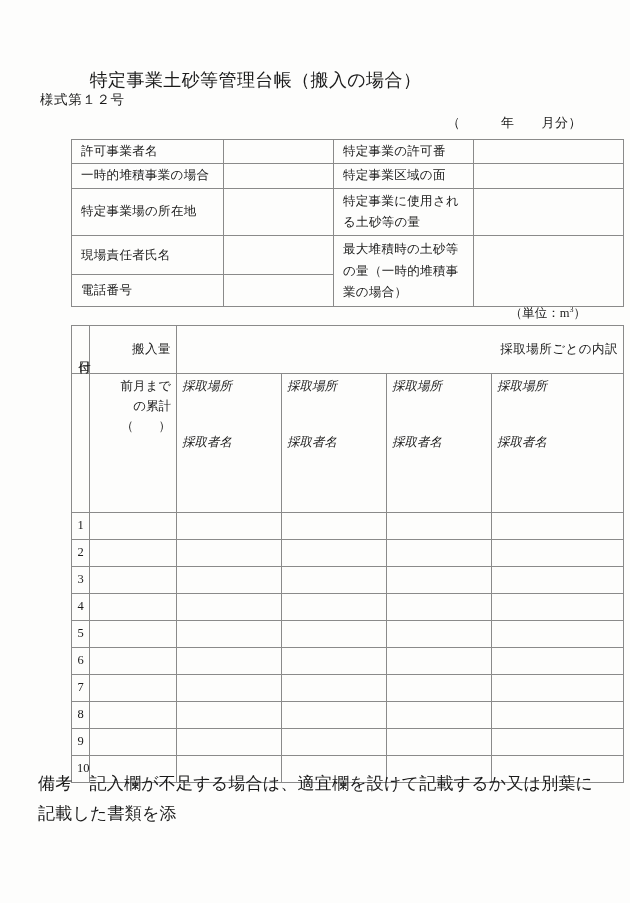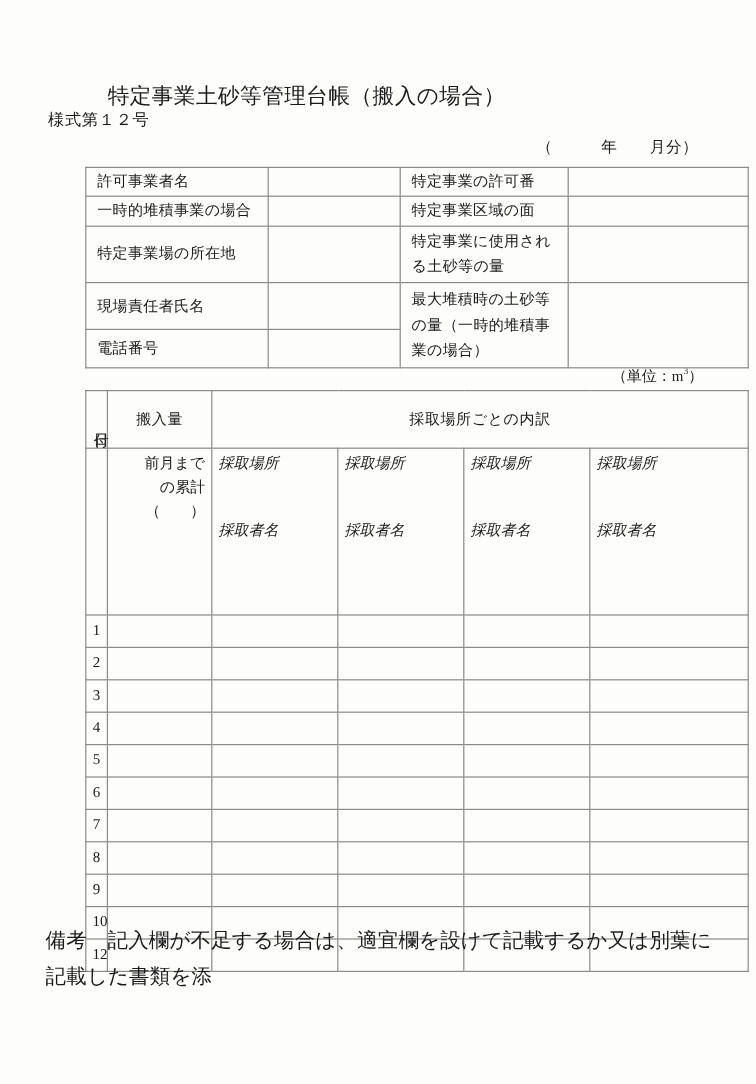--- a/index.html
+++ b/index.html
@@ -113,21 +113,21 @@
     text-orientation: upright;
     display: inline-block;
     line-height: 1.15;
     letter-spacing: 1px;
   }
   .th-date {
     text-align: center;
     vertical-align: middle;
   }
   .th-center {
-    text-align: center;
+    text-align: right;
     vertical-align: middle;
     letter-spacing: 0.5px;
   }
   .sub-cum {
     vertical-align: top;
     text-align: right;
     line-height: 1.6;
     padding-top: 5px;
   }
   .sub-site {
@@ -335,28 +335,20 @@
           <td class="data-cell"></td>
         </tr>
       <tr>
           <td class="row-num">10</td>
           <td class="data-cell"></td>
           <td class="data-cell"></td>
           <td class="data-cell"></td>
           <td class="data-cell"></td>
           <td class="data-cell"></td>
         </tr>
-      <tr>
-          <td class="row-num">12</td>
-          <td class="data-cell"></td>
-          <td class="data-cell"></td>
-          <td class="data-cell"></td>
-          <td class="data-cell"></td>
-          <td class="data-cell"></td>
-        </tr>
     </tbody>
   </table>
 
   <div class="note">
     <span>備考　記入欄が不足する場合は、適宜欄を設けて記載するか又は別葉に記載した書類を添</span>
   </div>
 
 </div>
 
 </body></html>

